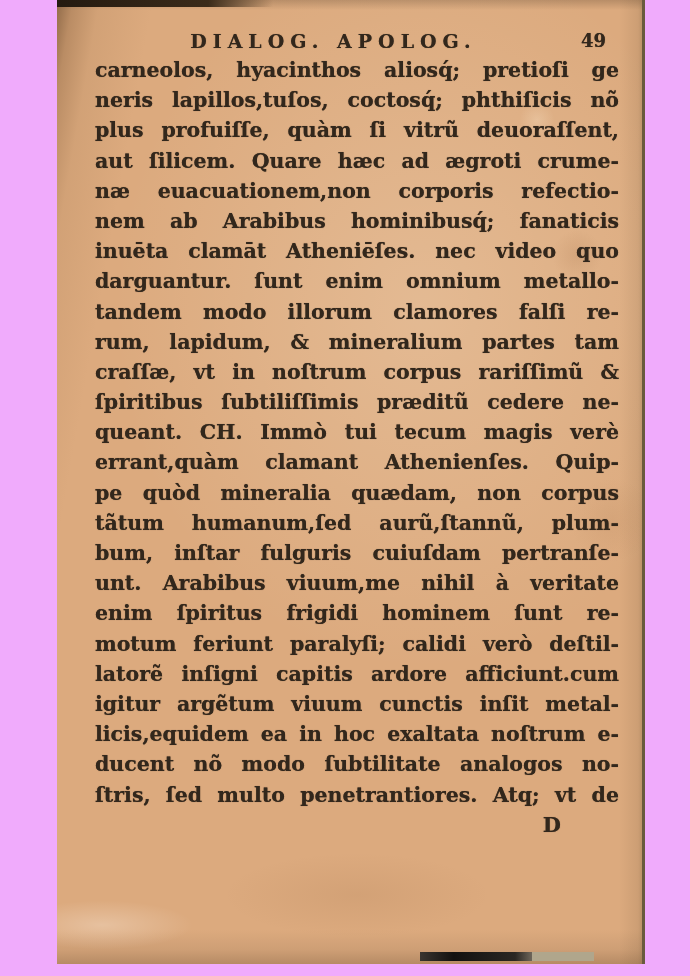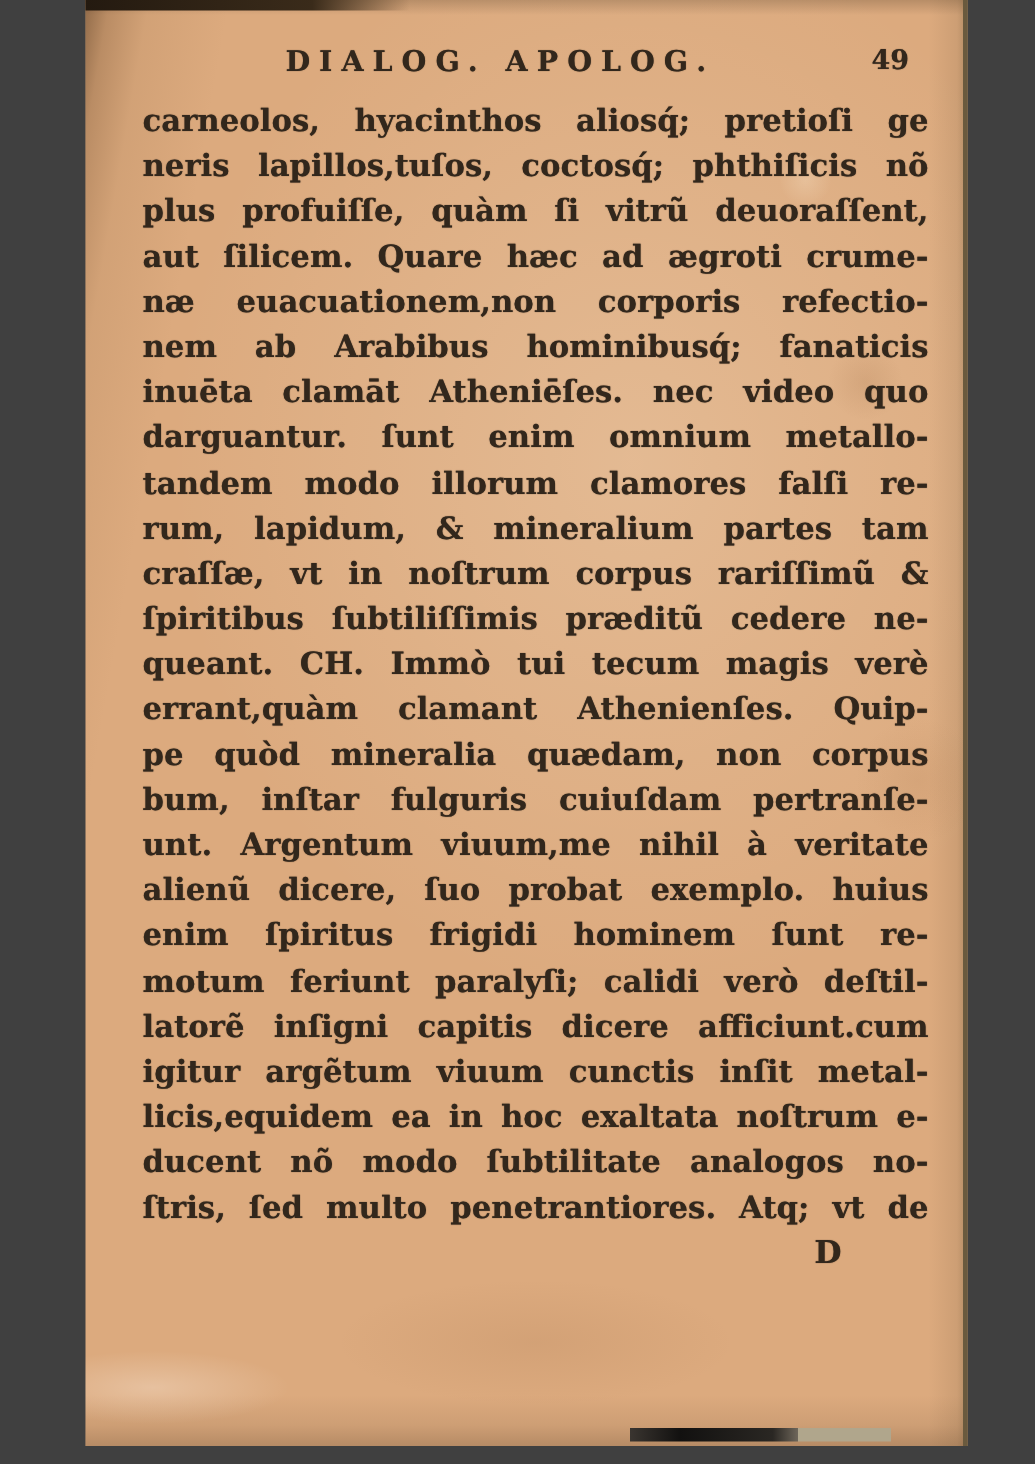--- a/index.html
+++ b/index.html
@@ -7,21 +7,21 @@
     --ink:#32271c;
   }
   *{margin:0;padding:0;box-sizing:border-box;}
   body{
     width:690px;height:976px;
     background:#ffffff;
     font-family:"DejaVu Serif","Liberation Serif",serif;
     overflow:hidden;
   }
   .scan{
-    position:relative;width:690px;height:976px;background:#404040;overflow:hidden;
+    position:relative;width:690px;height:976px;background:#f0abfc;overflow:hidden;
   }
   .page{
     position:absolute;left:57px;top:0;width:588px;height:964px;
     background:
       radial-gradient(ellipse 70% 50% at 62% 32%, rgba(255,242,220,0.22), rgba(0,0,0,0) 75%),
       linear-gradient(100deg, rgba(95,65,38,0.60) 0px, rgba(130,92,58,0.38) 16px, rgba(170,128,88,0.20) 42px, rgba(0,0,0,0) 95px),
       linear-gradient(to left, rgba(70,55,30,0.28) 0px, rgba(70,55,30,0.10) 7px, rgba(0,0,0,0) 26px),
       linear-gradient(to bottom, rgba(75,55,35,0.25) 0px, rgba(0,0,0,0) 10px),
       linear-gradient(to top, rgba(120,88,60,0.38) 0px, rgba(140,105,75,0.18) 14px, rgba(0,0,0,0) 34px),
       var(--paper);
@@ -59,21 +59,21 @@
     display:block;text-align:center;margin-right:46px;
     font-size:19px;font-weight:bold;letter-spacing:6px;
     text-shadow:0 0 0.7px rgba(50,38,26,0.75);
   }
   .page-number{
     position:absolute;right:12px;top:0;
     font-size:18px;font-weight:bold;
     text-shadow:0 0 0.7px rgba(50,38,26,0.75);
   }
   .lines{
-    position:absolute;top:65px;left:38px;width:524px;
+    position:absolute;top:55px;left:38px;width:524px;
     color:var(--ink);
     font-size:20.5px;font-weight:bold;line-height:30.2px;
     text-shadow:0 0 0.7px rgba(50,38,26,0.8);
   }
   .line{
     text-align:justify;
     text-align-last:justify;
     white-space:normal;
     height:30.2px;overflow:visible;
   }
@@ -105,26 +105,26 @@
         <div class="line">nem ab Arabibus hominibusq́; fanaticis</div>
         <div class="line">inuēta clamāt Atheniēſes. nec video quo</div>
         <div class="line">darguantur. ſunt enim omnium metallo-</div>
         <div class="line">tandem modo illorum clamores falſi re-</div>
         <div class="line">rum, lapidum, &amp; mineralium partes tam</div>
         <div class="line">craſſæ, vt in noſtrum corpus rariſſimũ &amp;</div>
         <div class="line">ſpiritibus ſubtiliſſimis præditũ cedere ne-</div>
         <div class="line">queant. CH. Immò tui tecum magis verè</div>
         <div class="line">errant,quàm clamant Athenienſes. Quip-</div>
         <div class="line">pe quòd mineralia quædam, non corpus</div>
+        <div class="line">tãtum humanum,ſed aurũ,ſtannũ, plum-</div>
         <div class="line">bum, inſtar fulguris cuiuſdam pertranſe-</div>
-        <div class="line">unt. Argentum viuum,me nihil à veritate</div>
-        <div class="line">alienũ dicere, ſuo probat exemplo. huius</div>
+        <div class="line">unt. Arabibus viuum,me nihil à veritate</div>
         <div class="line">enim ſpiritus frigidi hominem ſunt re-</div>
         <div class="line">motum feriunt paralyſi; calidi verò deſtil-</div>
-        <div class="line">latorẽ inſigni capitis dicere afficiunt.cum</div>
+        <div class="line">latorẽ inſigni capitis ardore afficiunt.cum</div>
         <div class="line">igitur argẽtum viuum cunctis inſit metal-</div>
         <div class="line">licis,equidem ea in hoc exaltata noſtrum e-</div>
         <div class="line">ducent nõ modo ſubtilitate analogos no-</div>
         <div class="line">ſtris, ſed multo penetrantiores. Atq; vt de</div>
         <div class="signature">D</div>
       </div>
 
     <div class="bottom-bar"></div>
     <div class="bottom-bar-tail"></div>
   </div>

